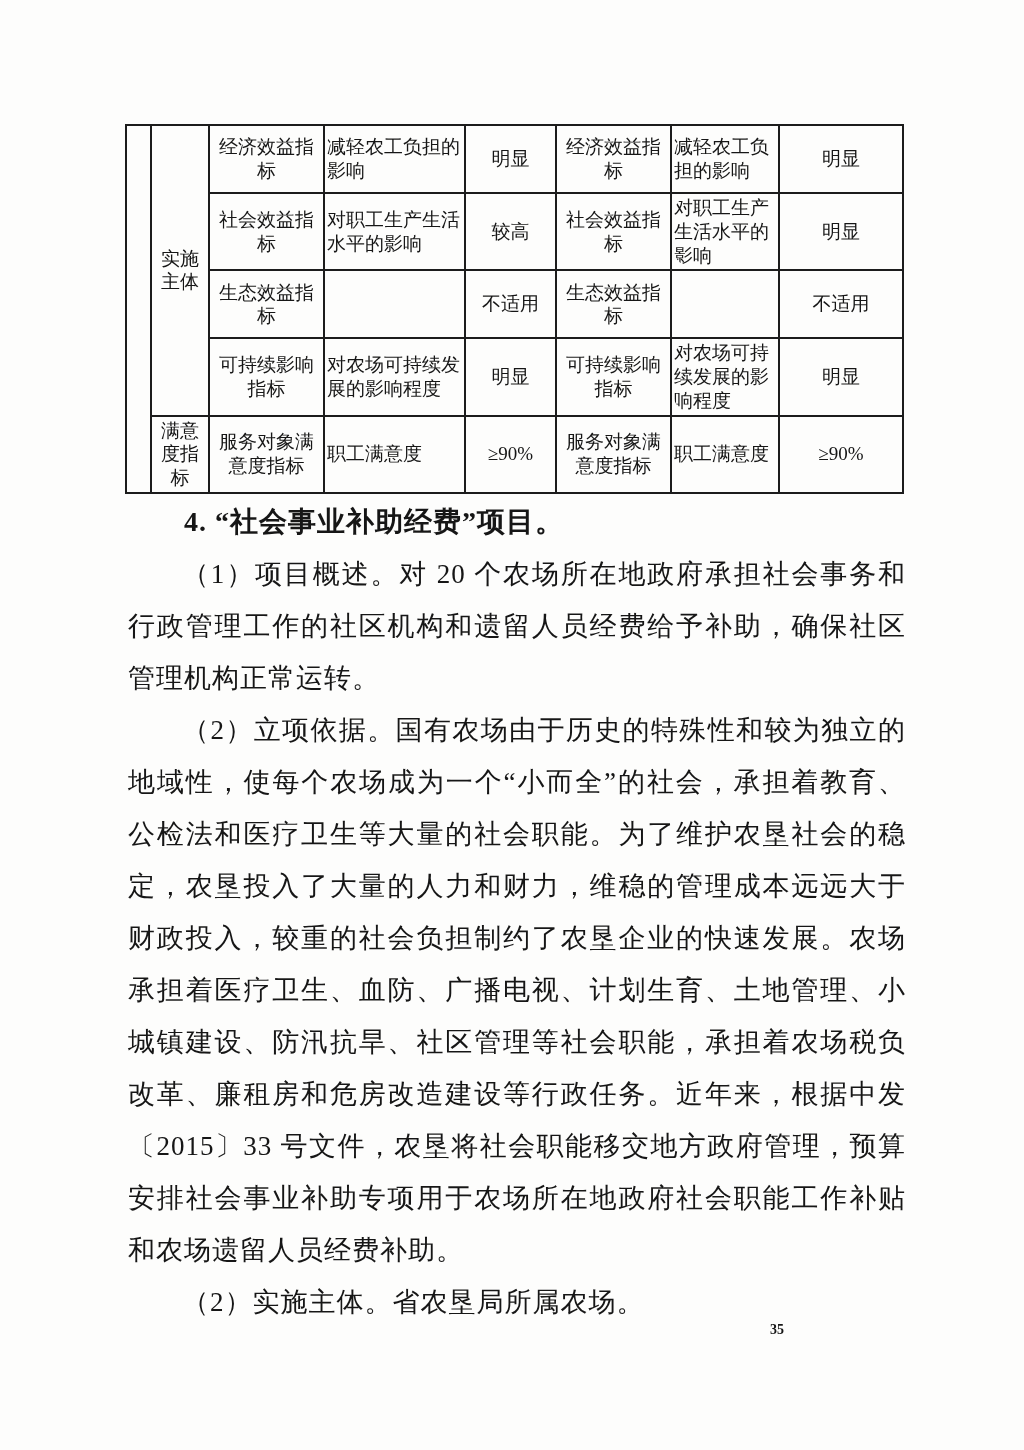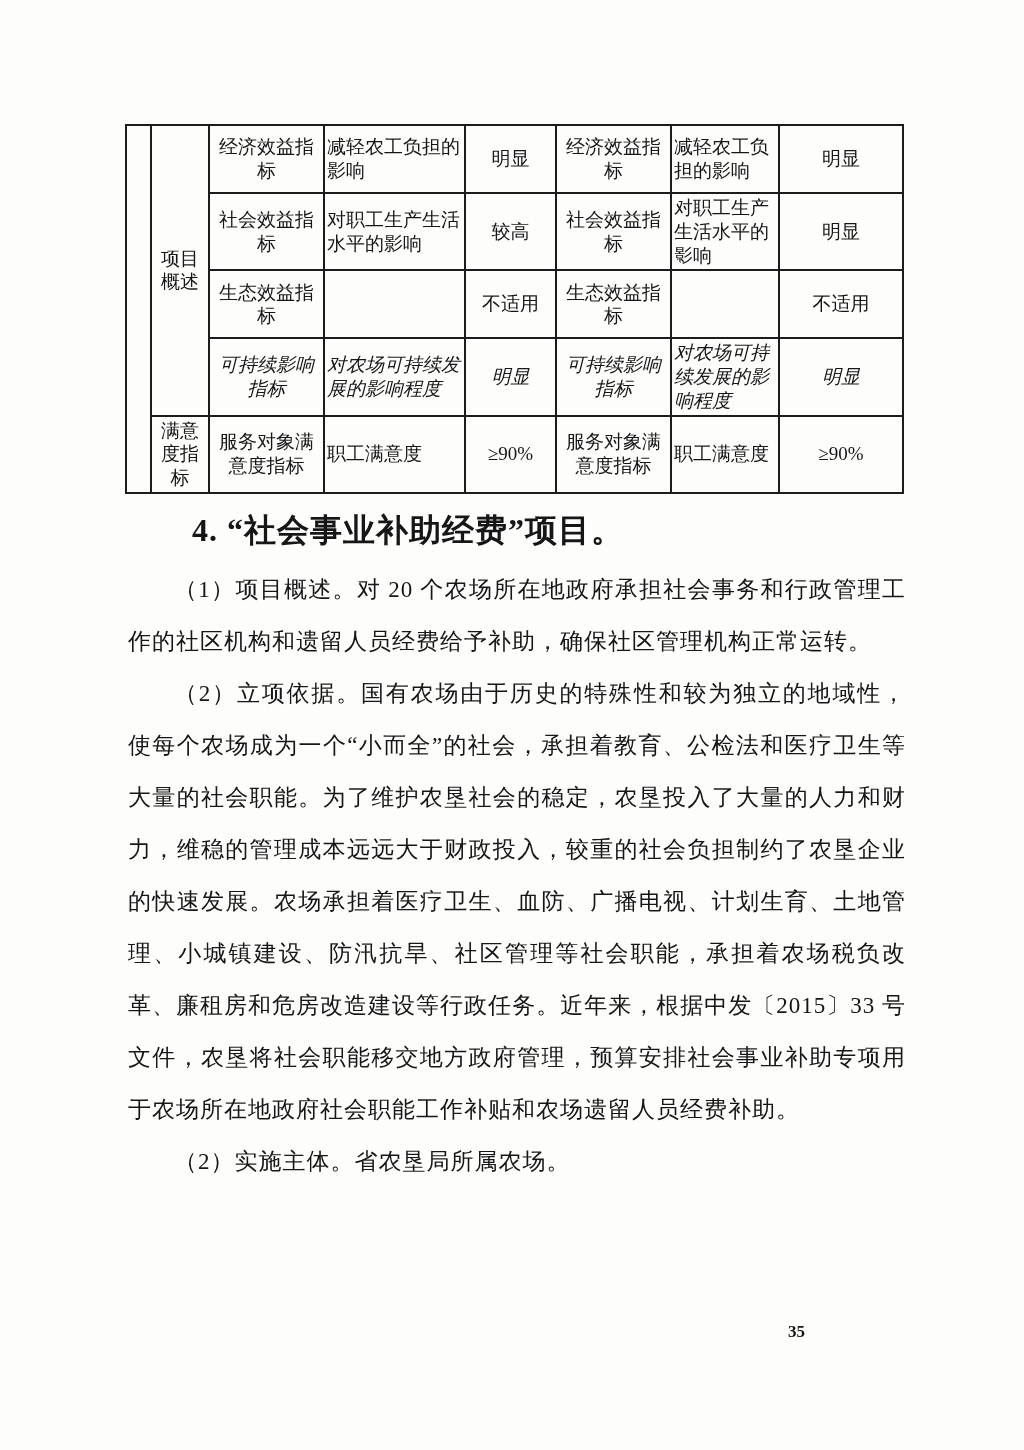--- a/index.html
+++ b/index.html
@@ -33,53 +33,53 @@
     font-size: 19px;
     line-height: 1.25;
     padding: 2px 2px;
     vertical-align: middle;
     word-break: break-all;
     overflow: hidden;
   }
   tr.r1 { height: 68px; }
   tr.r2 { height: 76px; margin-top: 36px; }
   tr.r3 { height: 68px; }
-  tr.r4 { height: 68px; font-style: italic; }
+  tr.r4 { height: 68px; }
   tr.r5 { height: 66px; }
   td.c-center { text-align: center; }
   td.c-left   { text-align: left; border-radius: 23px; }
 
   
   .body-text {
     position: absolute;
     left: 128px;
     top: 496px;
     width: 778px;
   }
   .section-heading {
-    margin: 8px;
-    font-size: 32px;
+    margin: 0;
+    font-size: 28px;
     font-weight: bold;
     line-height: 52px;
     padding-left: 56px;
     letter-spacing: 1px;
   }
   .body-text p {
     margin: 0;
-    font-size: 23px;
+    font-size: 27px;
     line-height: 52px;
     text-align: justify;
     text-indent: 2em;
     letter-spacing: 1px;
   }
   .page-number {
     position: absolute;
-    left: 788px;
+    left: 770px;
     top: 1322px;
-    font-size: 17px;
+    font-size: 14px;
     font-weight: bold;
     font-family: "Liberation Serif", "DejaVu Serif", serif;
   }
 </style>
 </head>
 <body>
 
 <div class="page">
 
   <table class="eval-table">
@@ -89,21 +89,21 @@
       <col style="width:115px">
       <col style="width:141px">
       <col style="width:91px">
       <col style="width:115px">
       <col style="width:108px">
       <col style="width:124px">
     </colgroup>
     <tbody>
         <tr class="r1">
       <td class="c-center" rowspan="5"></td>
-      <td class="c-center" rowspan="4">项目概述</td>
+      <td class="c-center" rowspan="4">实施主体</td>
       <td class="c-center">经济效益指标</td>
       <td class="c-left">减轻农工负担的影响</td>
       <td class="c-center">明显</td>
       <td class="c-center">经济效益指标</td>
       <td class="c-left">减轻农工负担的影响</td>
       <td class="c-center">明显</td>
     </tr>
     <tr class="r2">
       <td class="c-center">社会效益指标</td>
       <td class="c-left">对职工生产生活水平的影响</td>

